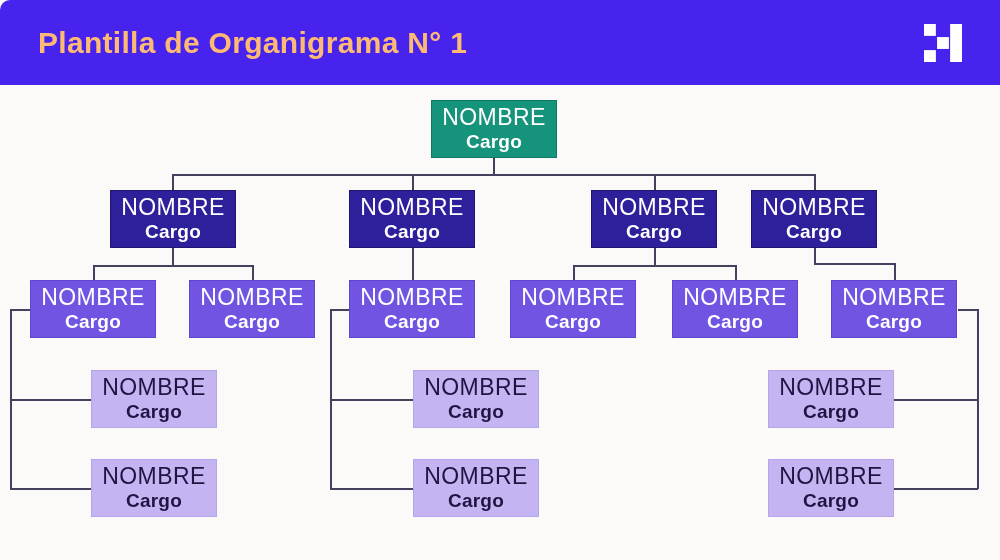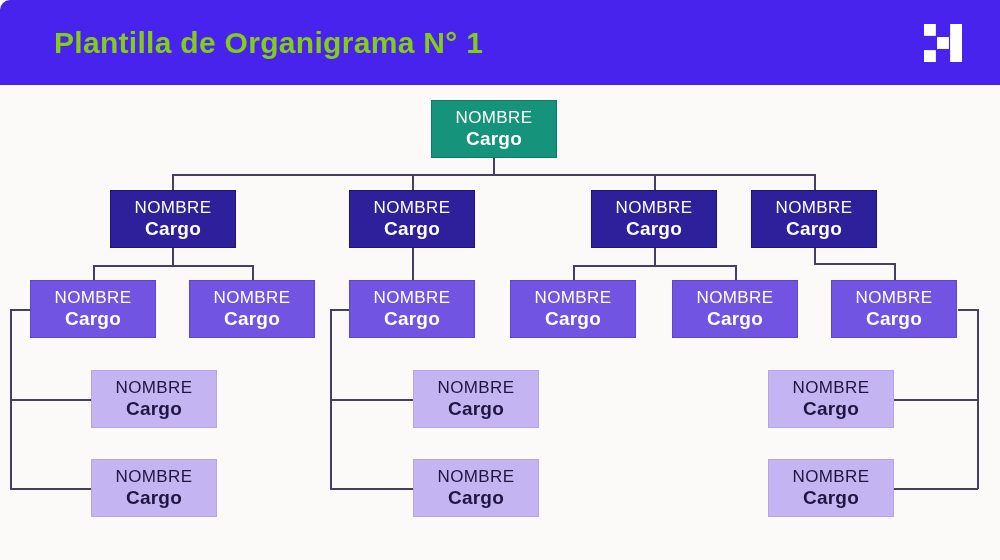--- a/index.html
+++ b/index.html
@@ -9,31 +9,31 @@
     font-family:"Liberation Sans", sans-serif;
   }
   
   .header{
     position:absolute;left:0;top:0;width:1000px;height:85px;
     background:#4823ee;border-top-left-radius:10px;
     display:flex;align-items:center;justify-content:space-between;
     box-sizing:border-box;padding:0 38px;
   }
   .header h1{
-    margin:16px;color:#84cc16;font-size:30px;font-weight:bold;
+    margin:0;color:#fdba74;font-size:30px;font-weight:bold;
     letter-spacing:.3px;
   }
   .logo{width:38px;height:38px;display:block;}
   
   .node{
     position:absolute;width:126px;height:58px;box-sizing:border-box;
     display:flex;flex-direction:column;align-items:center;justify-content:center;
     line-height:1.18;z-index:2;
   }
-  .node .nm{font-size:17px;font-weight:400;letter-spacing:.4px;}
+  .node .nm{font-size:23px;font-weight:400;letter-spacing:.4px;}
   .node .rl{font-size:19px;font-weight:bold;letter-spacing:.2px;}
   .lvl1{background:#16937b;border:1px solid #0e7a63;color:#ffffff;}
   .lvl2{background:#2e1f9b;border:1px solid #221472;color:#ffffff;}
   .lvl3{background:#7155e2;border:1px solid #5f45cb;color:#ffffff;}
   .lvl4{background:#c4b4f2;border:1px solid #b6a5e9;color:#1f1542;}
   
   .ln{position:absolute;background:#44415f;z-index:1;}
   .h{height:1.5px;}
   .v{width:1.5px;}
 </style>

